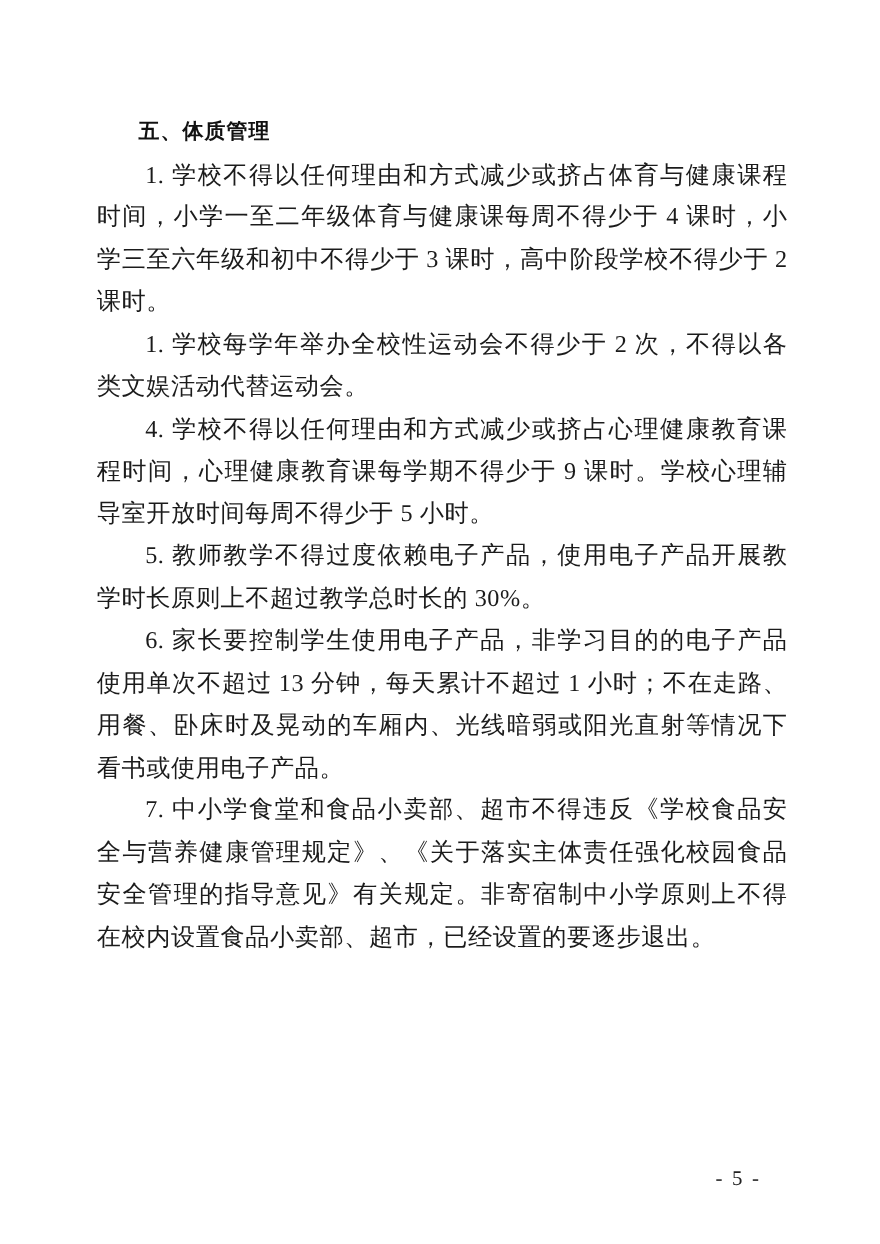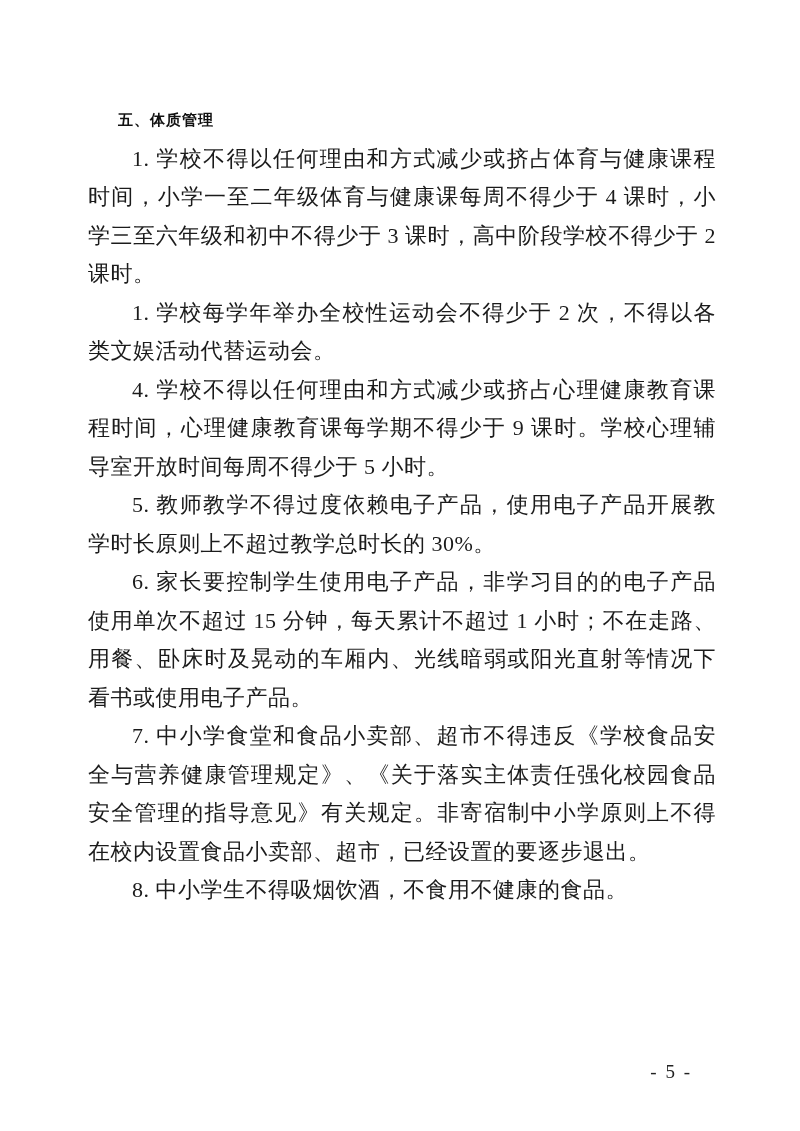--- a/index.html
+++ b/index.html
@@ -18,21 +18,21 @@
   .content {
     position: absolute;
     left: 88px;
     top: 101px;
     width: 628px;
   }
   .heading {
     margin: 0;
     font-family: "Liberation Sans", "DejaVu Sans", sans-serif;
     font-weight: bold;
-    font-size: 15px;
+    font-size: 19px;
     line-height: 38.5px;
     text-indent: 2em;
     color: #111111;
     letter-spacing: 1px;
   }
   .para {
     margin: 0;
     font-family: "Liberation Serif", "DejaVu Serif", serif;
     font-size: 22px;
     line-height: 38.5px;
@@ -55,18 +55,17 @@
 </head>
 <body>
 
 <div class="page">
   <div class="content">
     <h2 class="heading">五、体质管理</h2>
     <p class="para">1. 学校不得以任何理由和方式减少或挤占体育与健康课程时间，小学一至二年级体育与健康课每周不得少于 4 课时，小学三至六年级和初中不得少于 3 课时，高中阶段学校不得少于 2 课时。</p>
     <p class="para">1. 学校每学年举办全校性运动会不得少于 2 次，不得以各类文娱活动代替运动会。</p>
     <p class="para">4. 学校不得以任何理由和方式减少或挤占心理健康教育课程时间，心理健康教育课每学期不得少于 9 课时。学校心理辅导室开放时间每周不得少于 5 小时。</p>
     <p class="para">5. 教师教学不得过度依赖电子产品，使用电子产品开展教学时长原则上不超过教学总时长的 30%。</p>
-    <p class="para">6. 家长要控制学生使用电子产品，非学习目的的电子产品使用单次不超过 15 分钟，每天累计不超过 1 小时；不在走路、用餐、卧床时及晃动的车厢内、光线暗弱或阳光直射等情况下看书或使用电子产品。</p>
+    <p class="para">6. 家长要控制学生使用电子产品，非学习目的的电子产品使用单次不超过 13 分钟，每天累计不超过 1 小时；不在走路、用餐、卧床时及晃动的车厢内、光线暗弱或阳光直射等情况下看书或使用电子产品。</p>
     <p class="para">7. 中小学食堂和食品小卖部、超市不得违反《学校食品安全与营养健康管理规定》、《关于落实主体责任强化校园食品安全管理的指导意见》有关规定。非寄宿制中小学原则上不得在校内设置食品小卖部、超市，已经设置的要逐步退出。</p>
-    <p class="para">8. 中小学生不得吸烟饮酒，不食用不健康的食品。</p>
   </div>
   <div class="page-number">- 5 -</div>
 </div>
 
 </body></html>

